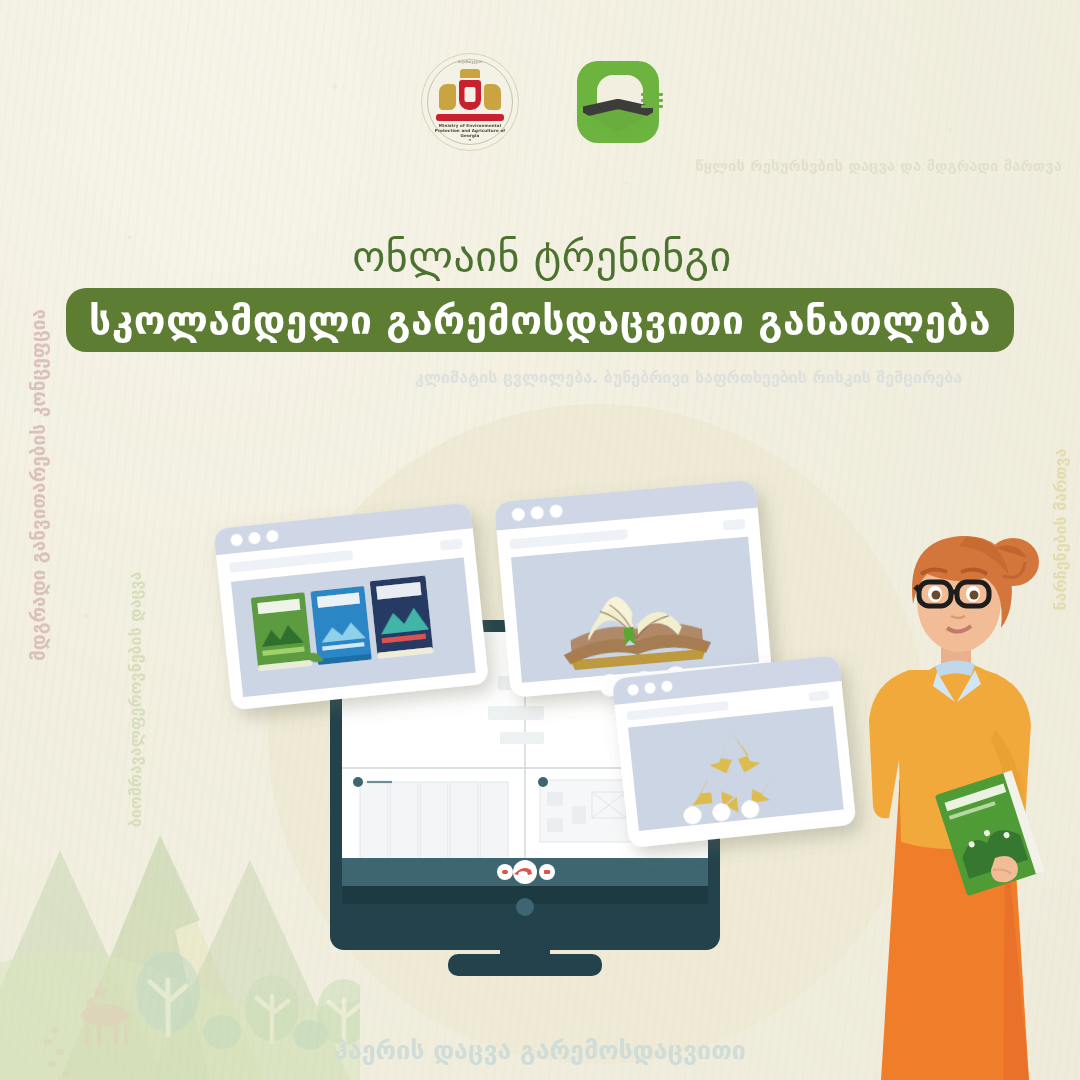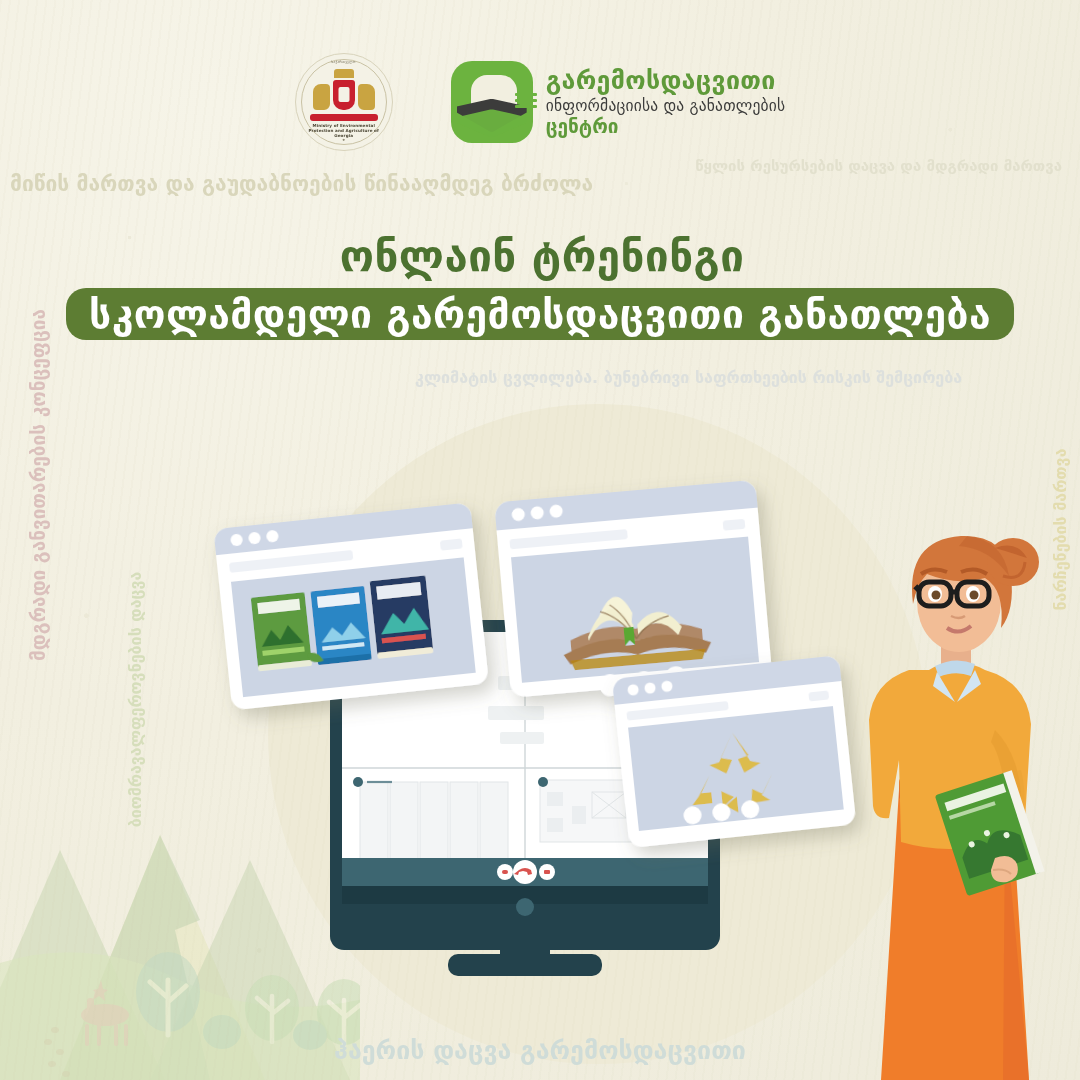--- a/index.html
+++ b/index.html
@@ -77,22 +77,22 @@
   .wm.bottom   {left:0;right:0;top:1036px;text-align:center;font-size:25px;color:#cfdcd8;}
   .wm.vleft1{left:-132px;top:480px;width:340px;text-align:center;font-size:19px;color:#dbc0bc;
     transform:rotate(-90deg);}
   .wm.vleft2{left:-30px;top:690px;width:330px;text-align:center;font-size:16px;color:#d6debb;
     transform:rotate(-90deg);}
   .wm.vright{right:-130px;top:520px;width:300px;text-align:center;font-size:16px;color:#e3dcae;
     transform:rotate(-90deg);}
 
   
   .title{position:absolute;left:4px;right:0;top:232px;text-align:center;font-size:42px;
-    font-weight:700;color:#4c7230;letter-spacing:.5px;}
-  .banner{position:absolute;left:66px;top:288px;width:948px;height:52px;background:#5d7d33;
+    font-weight:400;color:#4c7230;letter-spacing:.5px;}
+  .banner{position:absolute;left:66px;top:288px;width:948px;height:64px;background:#5d7d33;
     border-radius:20px;display:flex;align-items:center;justify-content:center;}
   .banner span{font-size:39px;font-weight:700;color:#ffffff;letter-spacing:.4px;}
 
   
   .land{position:absolute;left:0;bottom:0;width:360px;height:300px;opacity:.55;overflow:hidden;}
   
   .illus{position:absolute;left:200px;top:470px;width:700px;height:610px;}
 
   
   .woman{position:absolute;left:855px;top:520px;width:225px;height:560px;}
@@ -161,29 +161,23 @@
         <div class="sq"></div>
           <div class="cut"></div>
         <div class="bk"></div>
           <div class="bkg"></div>
         <div class="bars">
             <i></i>
             <i></i>
             <i></i>
           </div>
       </div>
-      <div class="logotext">
-        <div class="l1">გარემოსდაცვითი</div>
-        <div class="l2">ინფორმაციისა და განათლების</div>
-        <div class="l3">ცენტრი</div>
-      </div>
     </div>
   </div>
 
-  <div class="wm topleft">მიწის მართვა და გაუდაბნოების წინააღმდეგ ბრძოლა</div>
   <div class="wm topright">წყლის რესურსების დაცვა და მდგრადი მართვა</div>
   <div class="wm mid1">კლიმატის ცვლილება. ბუნებრივი საფრთხეების რისკის შემცირება</div>
   <div class="wm vleft1">მდგრადი განვითარების კონცეფცია</div>
   <div class="wm vleft2">ბიომრავალფეროვნების დაცვა</div>
   <div class="wm vright">ნარჩენების მართვა</div>
   <div class="wm bottom">ჰაერის დაცვა გარემოსდაცვითი</div>
 
   <div class="title">ონლაინ ტრენინგი</div>
   <div class="banner">
     <span>სკოლამდელი გარემოსდაცვითი განათლება</span>

